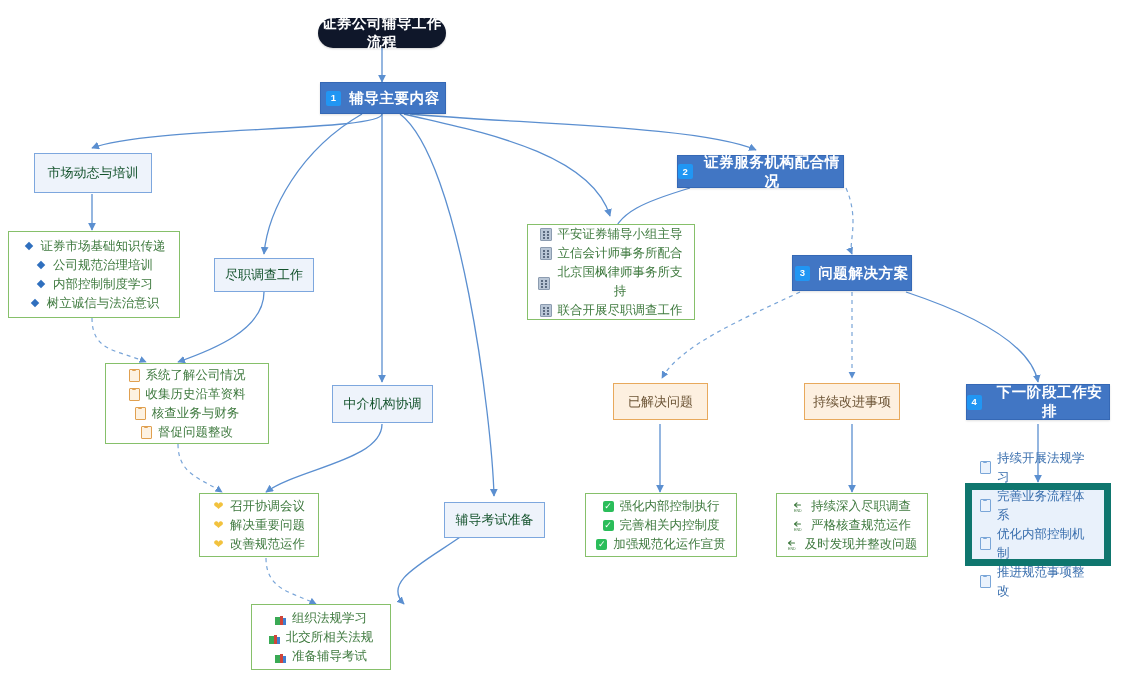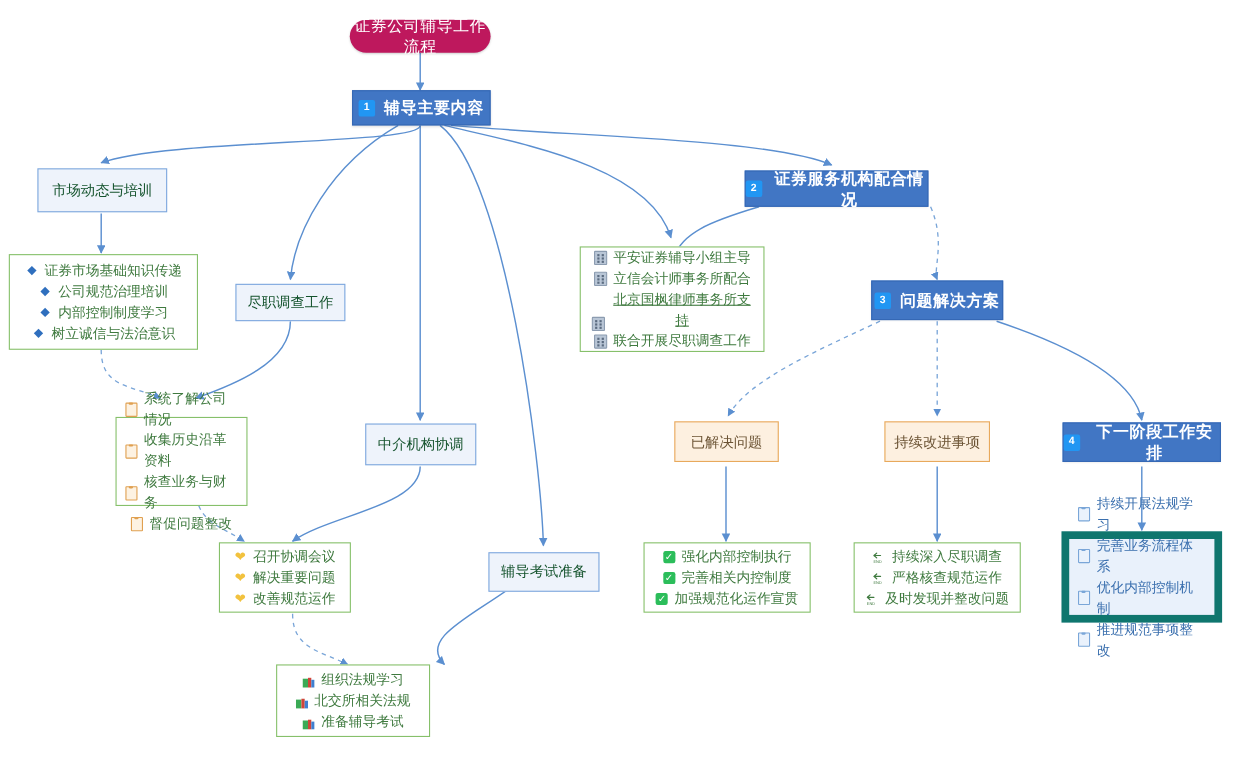--- a/index.html
+++ b/index.html
@@ -25,25 +25,25 @@
     position:absolute;
     box-sizing:border-box;
     display:flex;
     align-items:center;
     justify-content:center;
     text-align:center;
   }
 
   
   .node-root{
-    background:#be185d;
+    background:#0f172a;
     color:#ffffff;
     border-radius:16px;
     font-size:14.5px;
-    font-weight:normal;
+    font-weight:bold;
     letter-spacing:0.5px;
     box-shadow:0 1px 2px rgba(0,0,0,.18);
   }
 
   
   .node-section{
     background:#4176c4;
     color:#ffffff;
     font-size:14.5px;
     font-weight:bold;
@@ -308,21 +308,21 @@
     <div class="list-row">
       <span class="ic ic-diamond"></span>
       <span class="lbl">内部控制制度学习</span>
     </div>
     <div class="list-row">
       <span class="ic ic-diamond"></span>
       <span class="lbl">树立诚信与法治意识</span>
     </div>
   </div>
 
-  <div class="list-box" style="left:105px;top:379px;width:120px;height:81px;">
+  <div class="list-box" style="left:105px;top:363px;width:164px;height:81px;">
     <div class="list-row">
       <span class="ic ic-clip"></span>
       <span class="lbl">系统了解公司情况</span>
     </div>
     <div class="list-row">
       <span class="ic ic-clip"></span>
       <span class="lbl">收集历史沿革资料</span>
     </div>
     <div class="list-row">
       <span class="ic ic-clip"></span>
@@ -384,21 +384,21 @@
 
   <div class="list-box" style="left:527px;top:224px;width:168px;height:96px;">
     <div class="list-row">
       <span class="ic ic-bldg"></span>
       <span class="lbl">平安证券辅导小组主导</span>
     </div>
     <div class="list-row">
       <span class="ic ic-bldg"></span>
       <span class="lbl">立信会计师事务所配合</span>
     </div>
-    <div class="list-row" style="align-items:flex-end;text-decoration:underline;">
+    <div class="list-row" style="align-items:center;">
       <span class="ic ic-bldg" style="margin-top:4px;"></span>
       <span class="lbl" style="max-width:128px;text-align:center;">北京国枫律师事务所支持</span>
     </div>
     <div class="list-row">
       <span class="ic ic-bldg"></span>
       <span class="lbl">联合开展尽职调查工作</span>
     </div>
   </div>
 
   <div class="list-box" style="left:585px;top:493px;width:152px;height:64px;">

